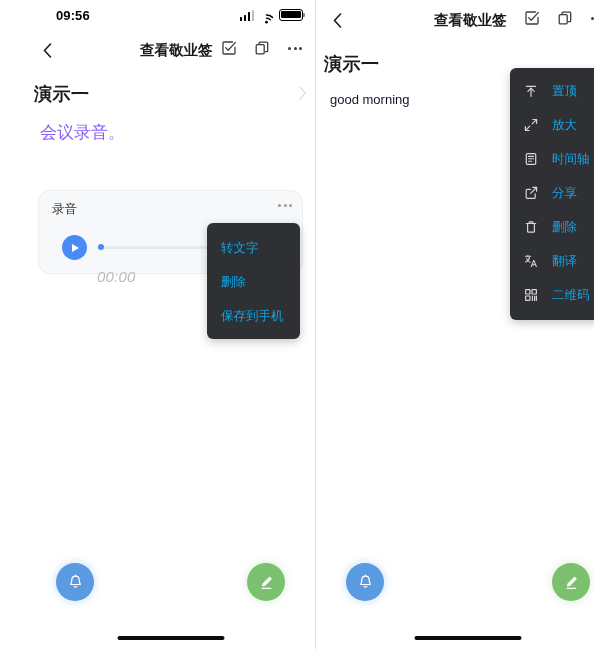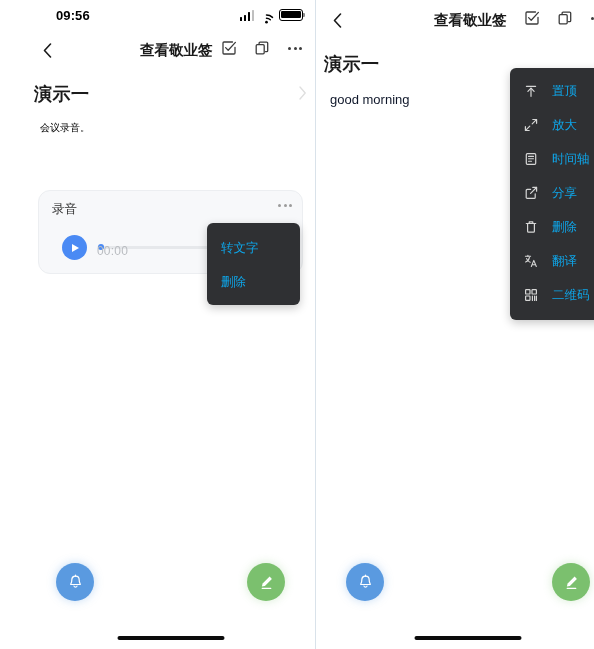--- a/index.html
+++ b/index.html
@@ -158,22 +158,22 @@
   }
   .note-chevron {
     position: absolute;
     right: 8px;
     top: 4px;
     opacity: .28;
   }
   .note-body {
     padding: 0 14px;
     margin-top: 14px;
-    font-size: 10px;
-    color: #000000;
+    font-size: 17px;
+    color: #8b5cf6;
     line-height: 1.5;
   }
   .note-body-en { color: #0f172a; font-size: 13px; }
 
   
   .audio-card {
     position: absolute;
     left: 12px;
     top: 190px;
     width: 265px;
@@ -223,24 +223,25 @@
   }
   .track .knob {
     position: absolute;
     left: 1px; top: -2px;
     width: 6px; height: 6px;
     border-radius: 50%;
     background: #4a8af4;
   }
   .track-time {
     position: absolute;
-    left: 58px; top: 53px;
-    font-size: 12px;
+    left: 58px; top: 77px;
+    font-size: 15px;
     color: #b9bcc0;
     letter-spacing: .2px;
+    font-style: italic;
   }
 
   
   .ctx-menu {
     position: absolute;
     background: #2f3033;
     border-radius: 6px;
     box-shadow: 0 3px 10px rgba(0,0,0,.22);
     z-index: 30;
   }
@@ -389,20 +390,23 @@
       <div class="track-time">00:00</div>
     </div>
 
     <div class="ctx-menu ctx-menu-left">
       <div class="ctx-item">
         <span class="ctx-label">转文字</span>
       </div>
       <div class="ctx-item">
         <span class="ctx-label">删除</span>
       </div>
+      <div class="ctx-item">
+        <span class="ctx-label">保存到手机</span>
+      </div>
     </div>
 
     <div class="fab fab-bell">
       <svg width="17" height="17" viewBox="0 0 17 17">
         <path d="M8.5 2.2c-2.2 0-3.7 1.6-3.7 3.7 0 3-1.1 3.8-1.1 4.6h9.6c0-.8-1.1-1.6-1.1-4.6 0-2.1-1.5-3.7-3.7-3.7z" stroke="#fff" stroke-width="1.2" fill="none" stroke-linejoin="round"></path>
         <path d="M8.5 1.1v1.1" stroke="#fff" stroke-width="1.2" stroke-linecap="round"></path>
         <path d="M7 12.1a1.6 1.6 0 0 0 3 0" stroke="#fff" stroke-width="1.2" fill="none" stroke-linecap="round"></path>
       </svg>
     </div>
     <div class="fab fab-edit">

